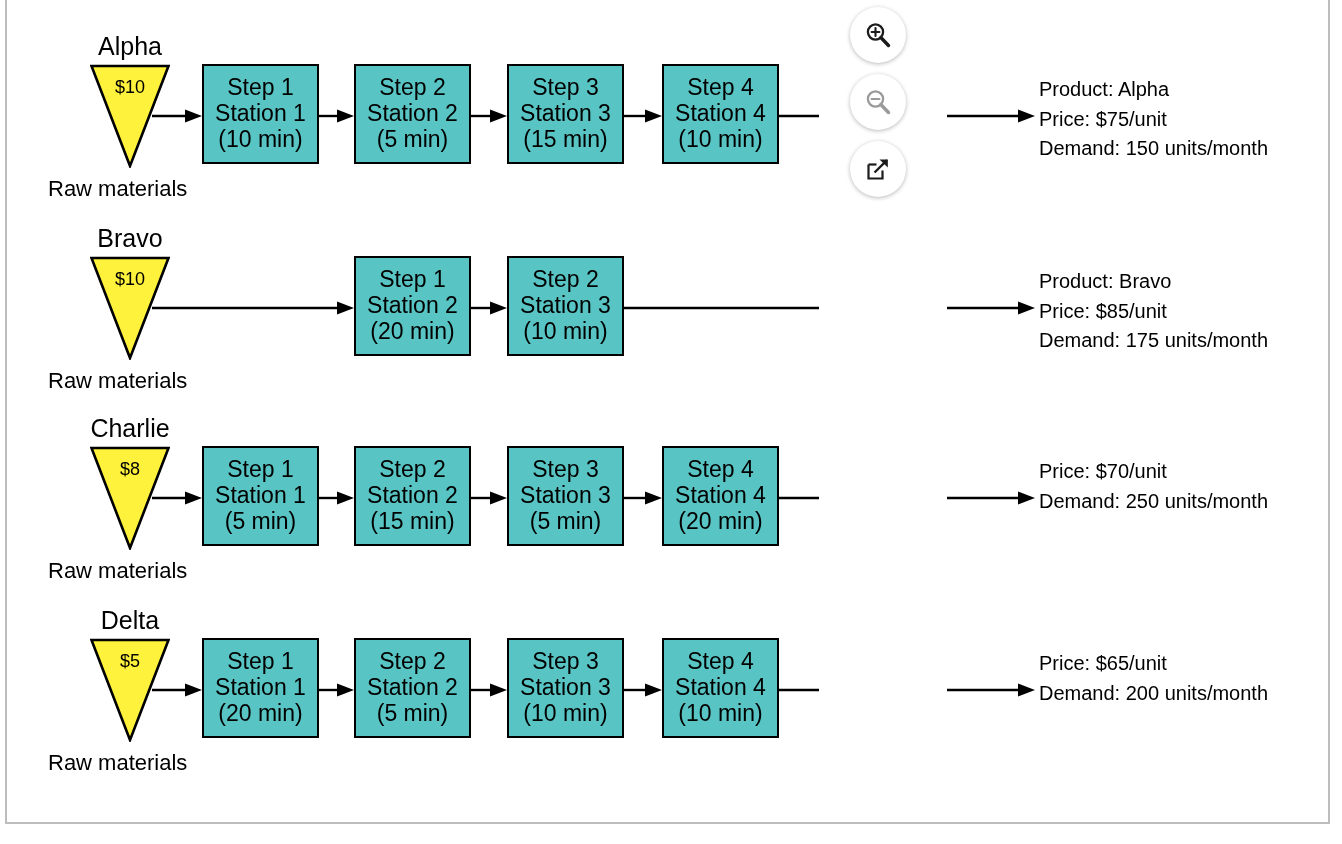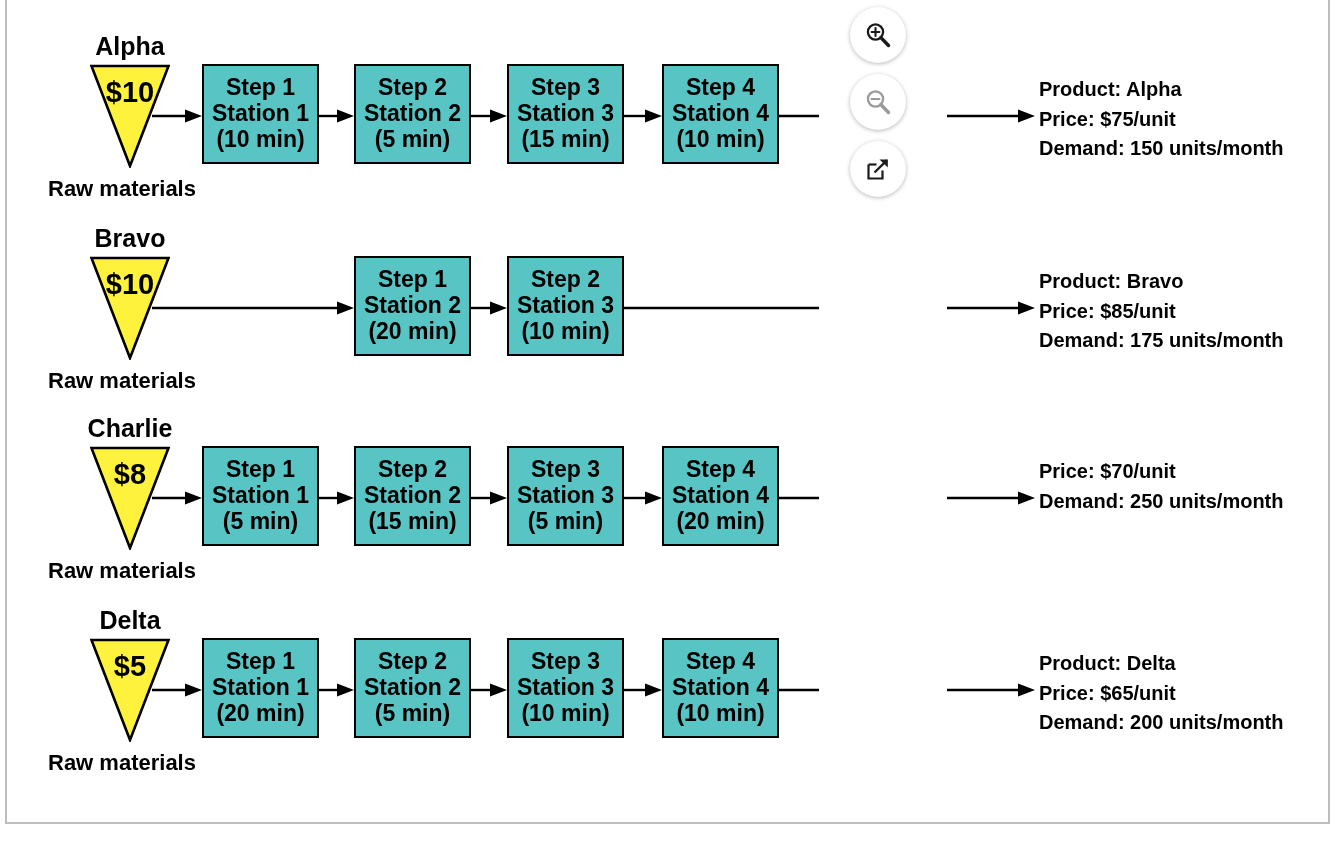--- a/index.html
+++ b/index.html
@@ -30,21 +30,20 @@
     overflow: hidden;
   }
 
   
   #flow-canvas {
     position: absolute;
     left: 0;
     top: 0;
     width: 1325px;
     height: 824px;
-    font-weight: bold;
   }
 
   .row {
     position: absolute;
     left: 0;
     width: 1325px;
     height: 190px;
   }
 
   
@@ -64,21 +63,21 @@
     width: 80px;
     height: 104px;
   }
   .tri-wrap svg { display: block; }
   .tri-cost {
     position: absolute;
     top: 14px;
     left: 0;
     width: 80px;
     text-align: center;
-    font-size: 29px;
+    font-size: 18px;
     color: #000;
     line-height: 1;
     pointer-events: none;
   }
 
   .raw-label {
     position: absolute;
     font-size: 22px;
     color: #000;
     white-space: nowrap;
@@ -396,21 +395,20 @@
             <line x1="0" y1="7" x2="40" y2="7" stroke="#000" stroke-width="2.4"></line>
           </svg>
         </div>
         <div class="conn" style="left: 940px; top: 89px; width: 88px;">
           <svg width="88" height="14" viewBox="0 0 88 14">
             <line x1="0" y1="7" x2="71" y2="7" stroke="#000" stroke-width="2.4"></line>
             <path d="M71 0.4 L88 7 L71 13.6 Z" fill="#000"></path>
           </svg>
         </div>
         <div class="out-block" style="left: 1032px; top: 55px;">
-          <div>Product: Delta</div>
           <div>Price: $65/unit</div>
           <div>Demand: 200 units/month</div>
         </div>
       </div>
     </div>
 
   <div id="zoom-controls">
     <div class="zoom-btn">
       <span>
         <svg width="30" height="30" viewBox="0 0 30 30">

